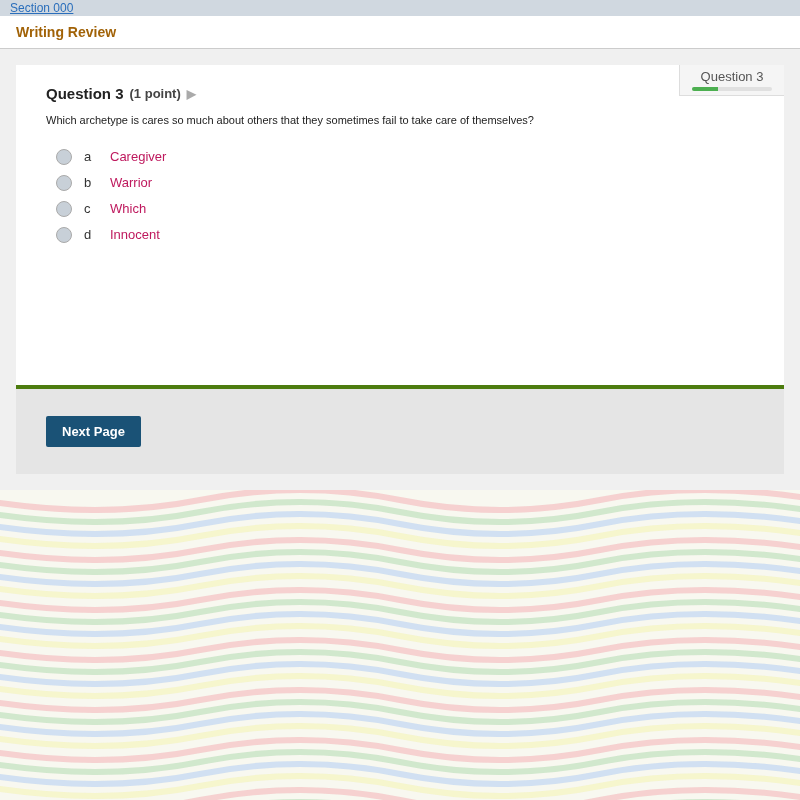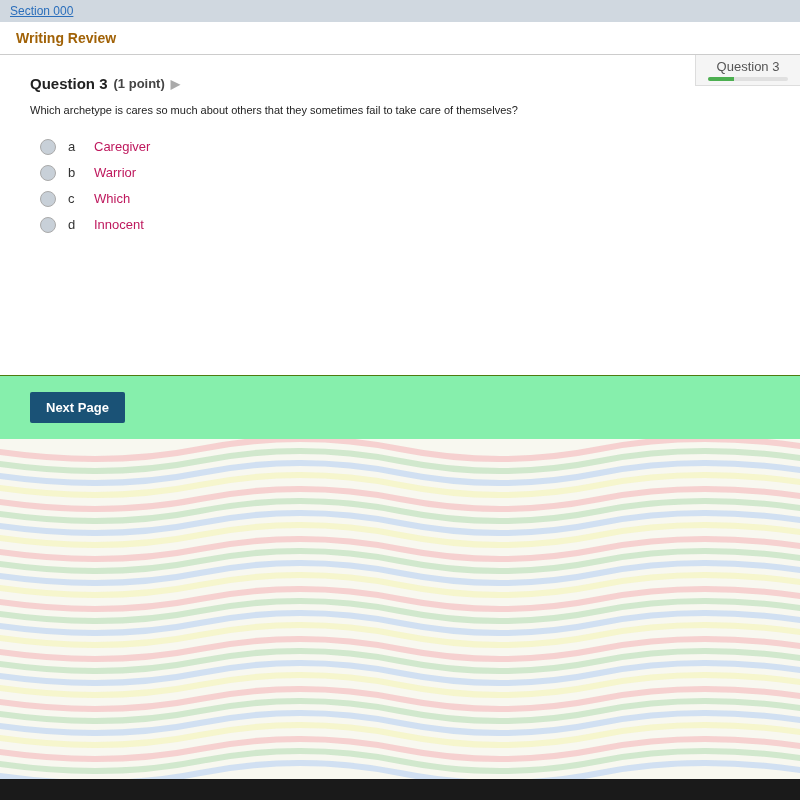--- a/index.html
+++ b/index.html
@@ -7,21 +7,21 @@
     body {
       width: 800px;
       height: 800px;
       overflow: hidden;
       font-family: Arial, sans-serif;
       background: #f0f0f0;
     }
 
     .top-bar {
       background: #d0d8e0;
-      height: 22px;
+      height: 16px;
       display: flex;
       align-items: center;
       padding: 0 10px;
     }
 
     .top-bar-text {
       color: #2a6ebb;
       font-size: 12px;
       text-decoration: underline;
     }
@@ -35,21 +35,21 @@
     }
 
     .page-header-title {
       font-size: 14px;
       font-weight: bold;
       color: #a16207;
     }
 
     .main-content {
       background: #ffffff;
-      margin: 0;
+      margin: 16px;
       padding: 0;
       position: relative;
     }
 
     
     .question-indicator {
       position: absolute;
       top: 0;
       right: 0;
       background: #f5f5f5;
@@ -143,26 +143,26 @@
       width: 14px;
       flex-shrink: 0;
     }
 
     .option-text {
       font-size: 13px;
       color: #be185d;
     }
 
     .next-page-section {
-      padding: 16px 30px;
+      padding: 27px 30px;
       display: flex;
       align-items: center;
       gap: 16px;
-      background: #86efac;
-      border-top: 1px solid #4d7c0f;
+      background: #e5e5e5;
+      border-top: 4px solid #4d7c0f;
     }
 
     .next-page-button {
       background: #1a5276;
       color: #fff;
       border: none;
       padding: 8px 16px;
       font-size: 13px;
       font-weight: bold;
       cursor: pointer;

